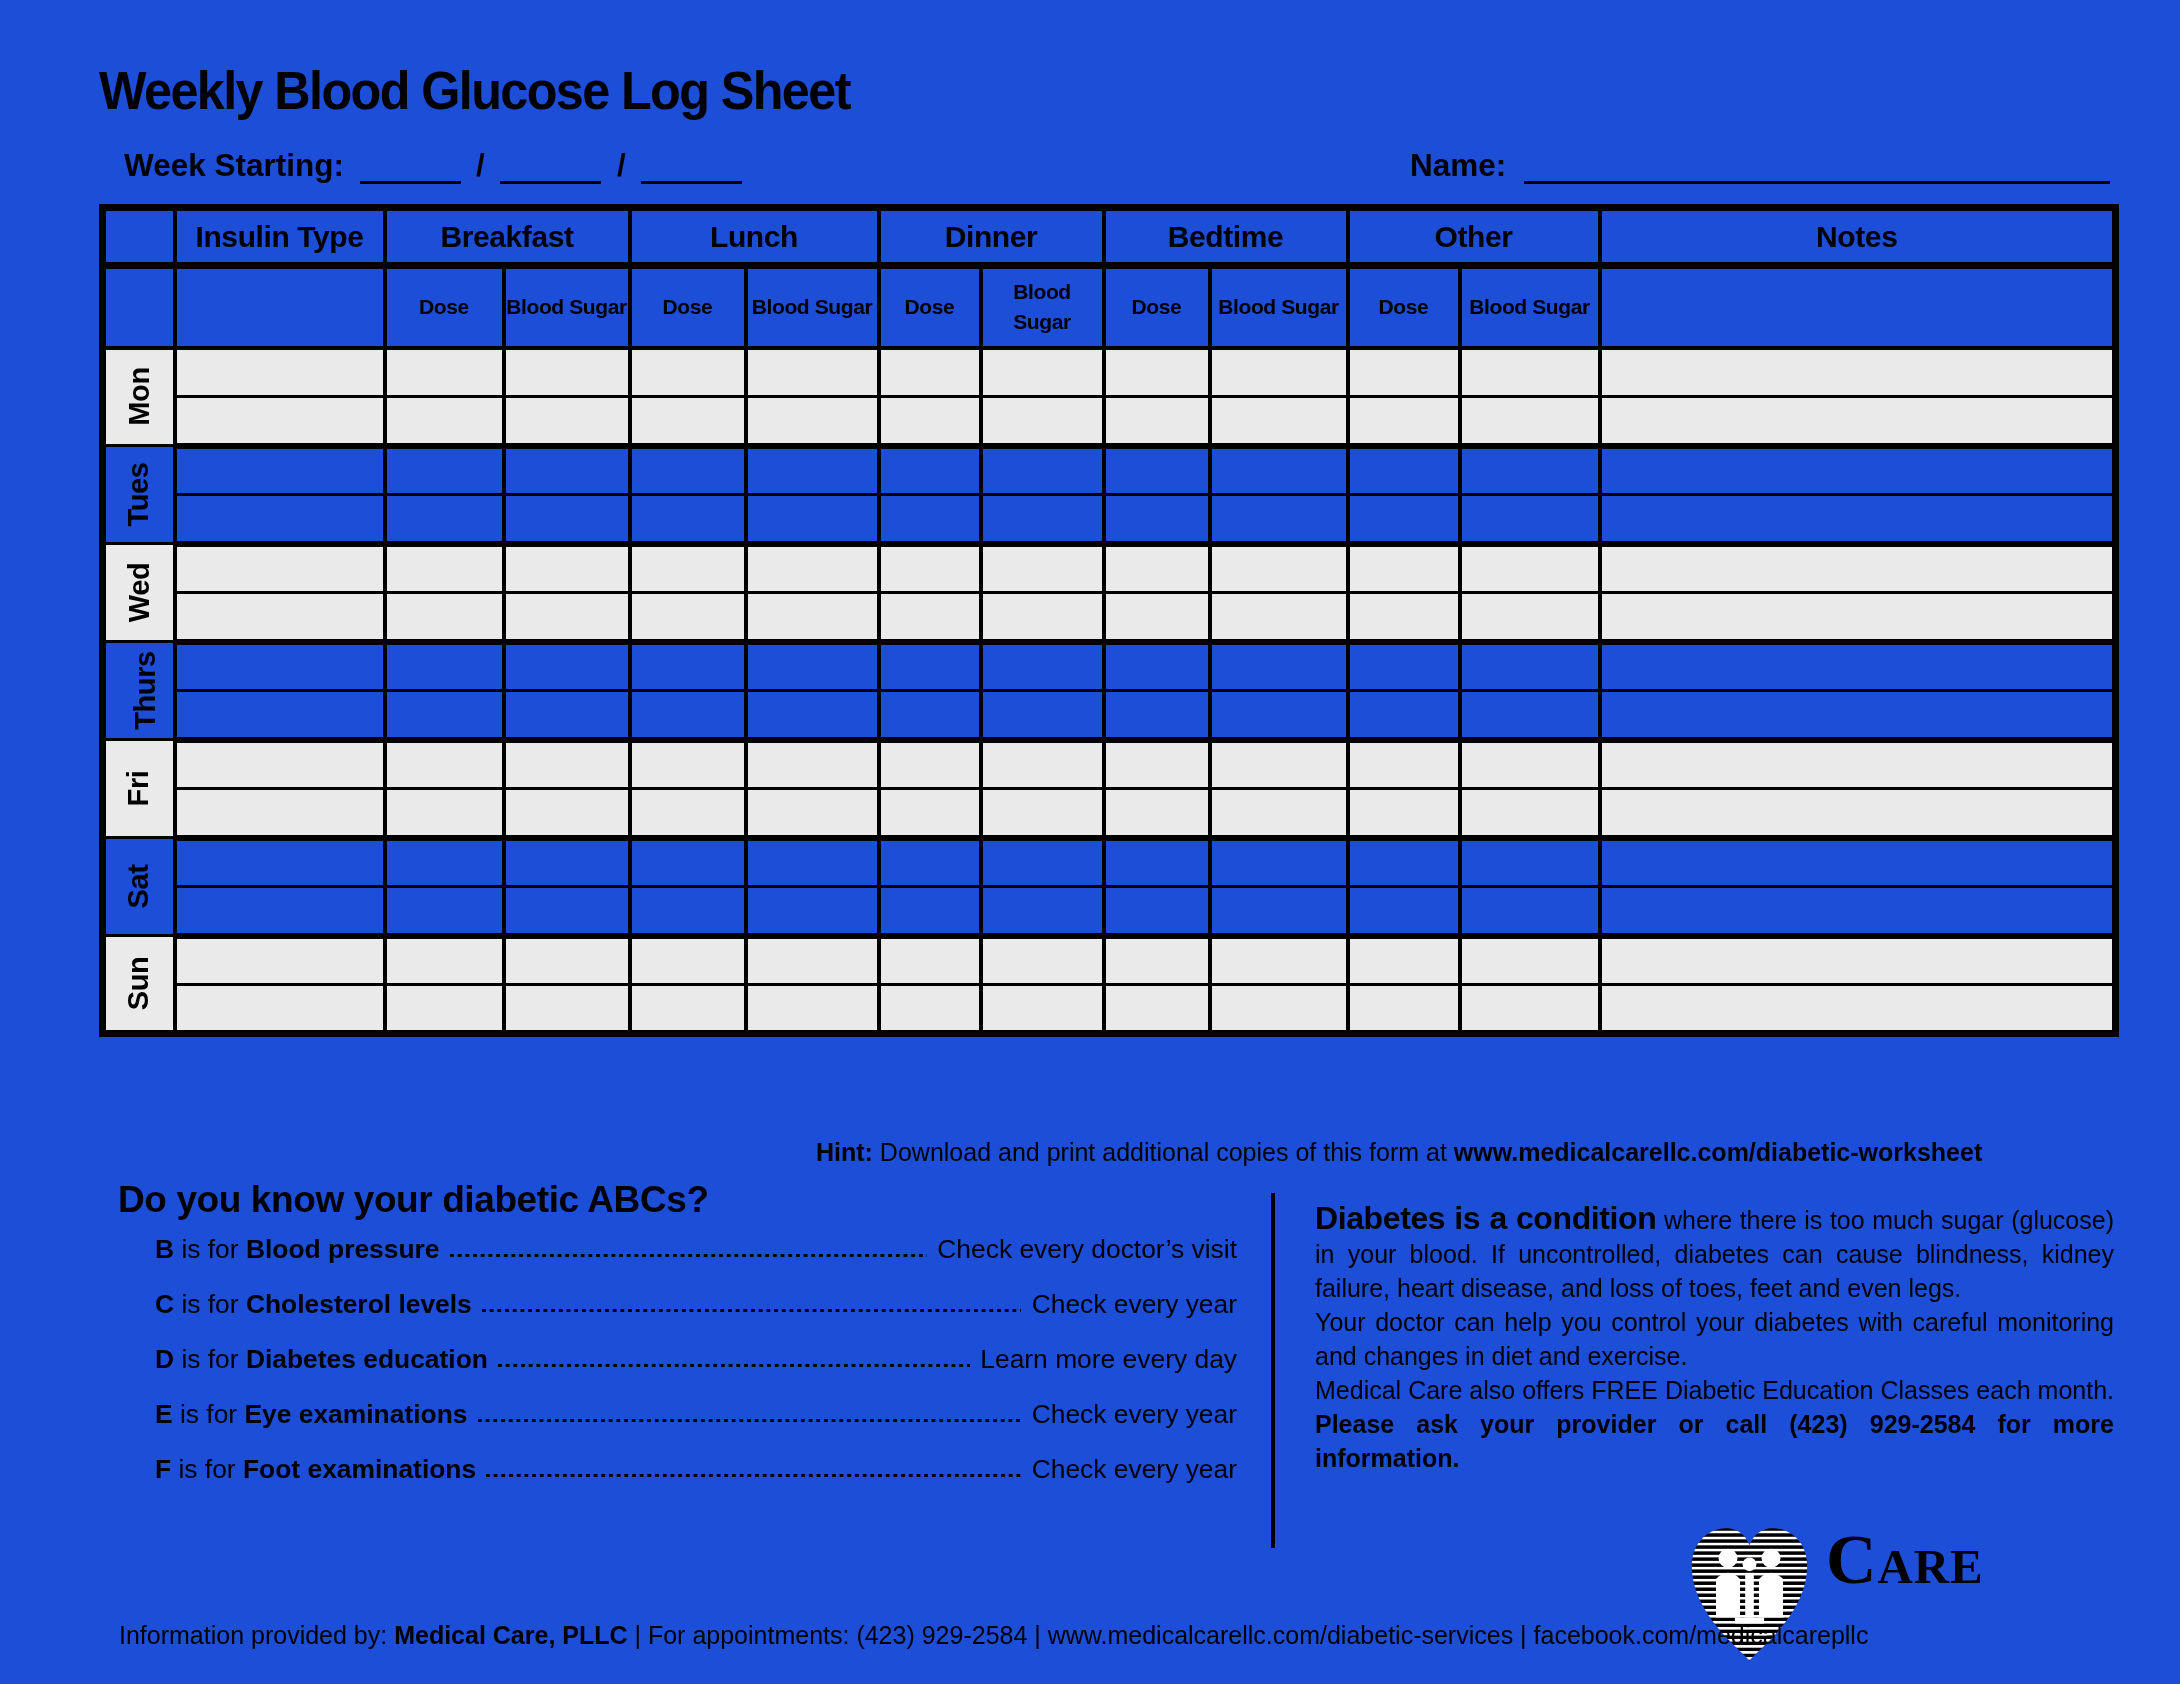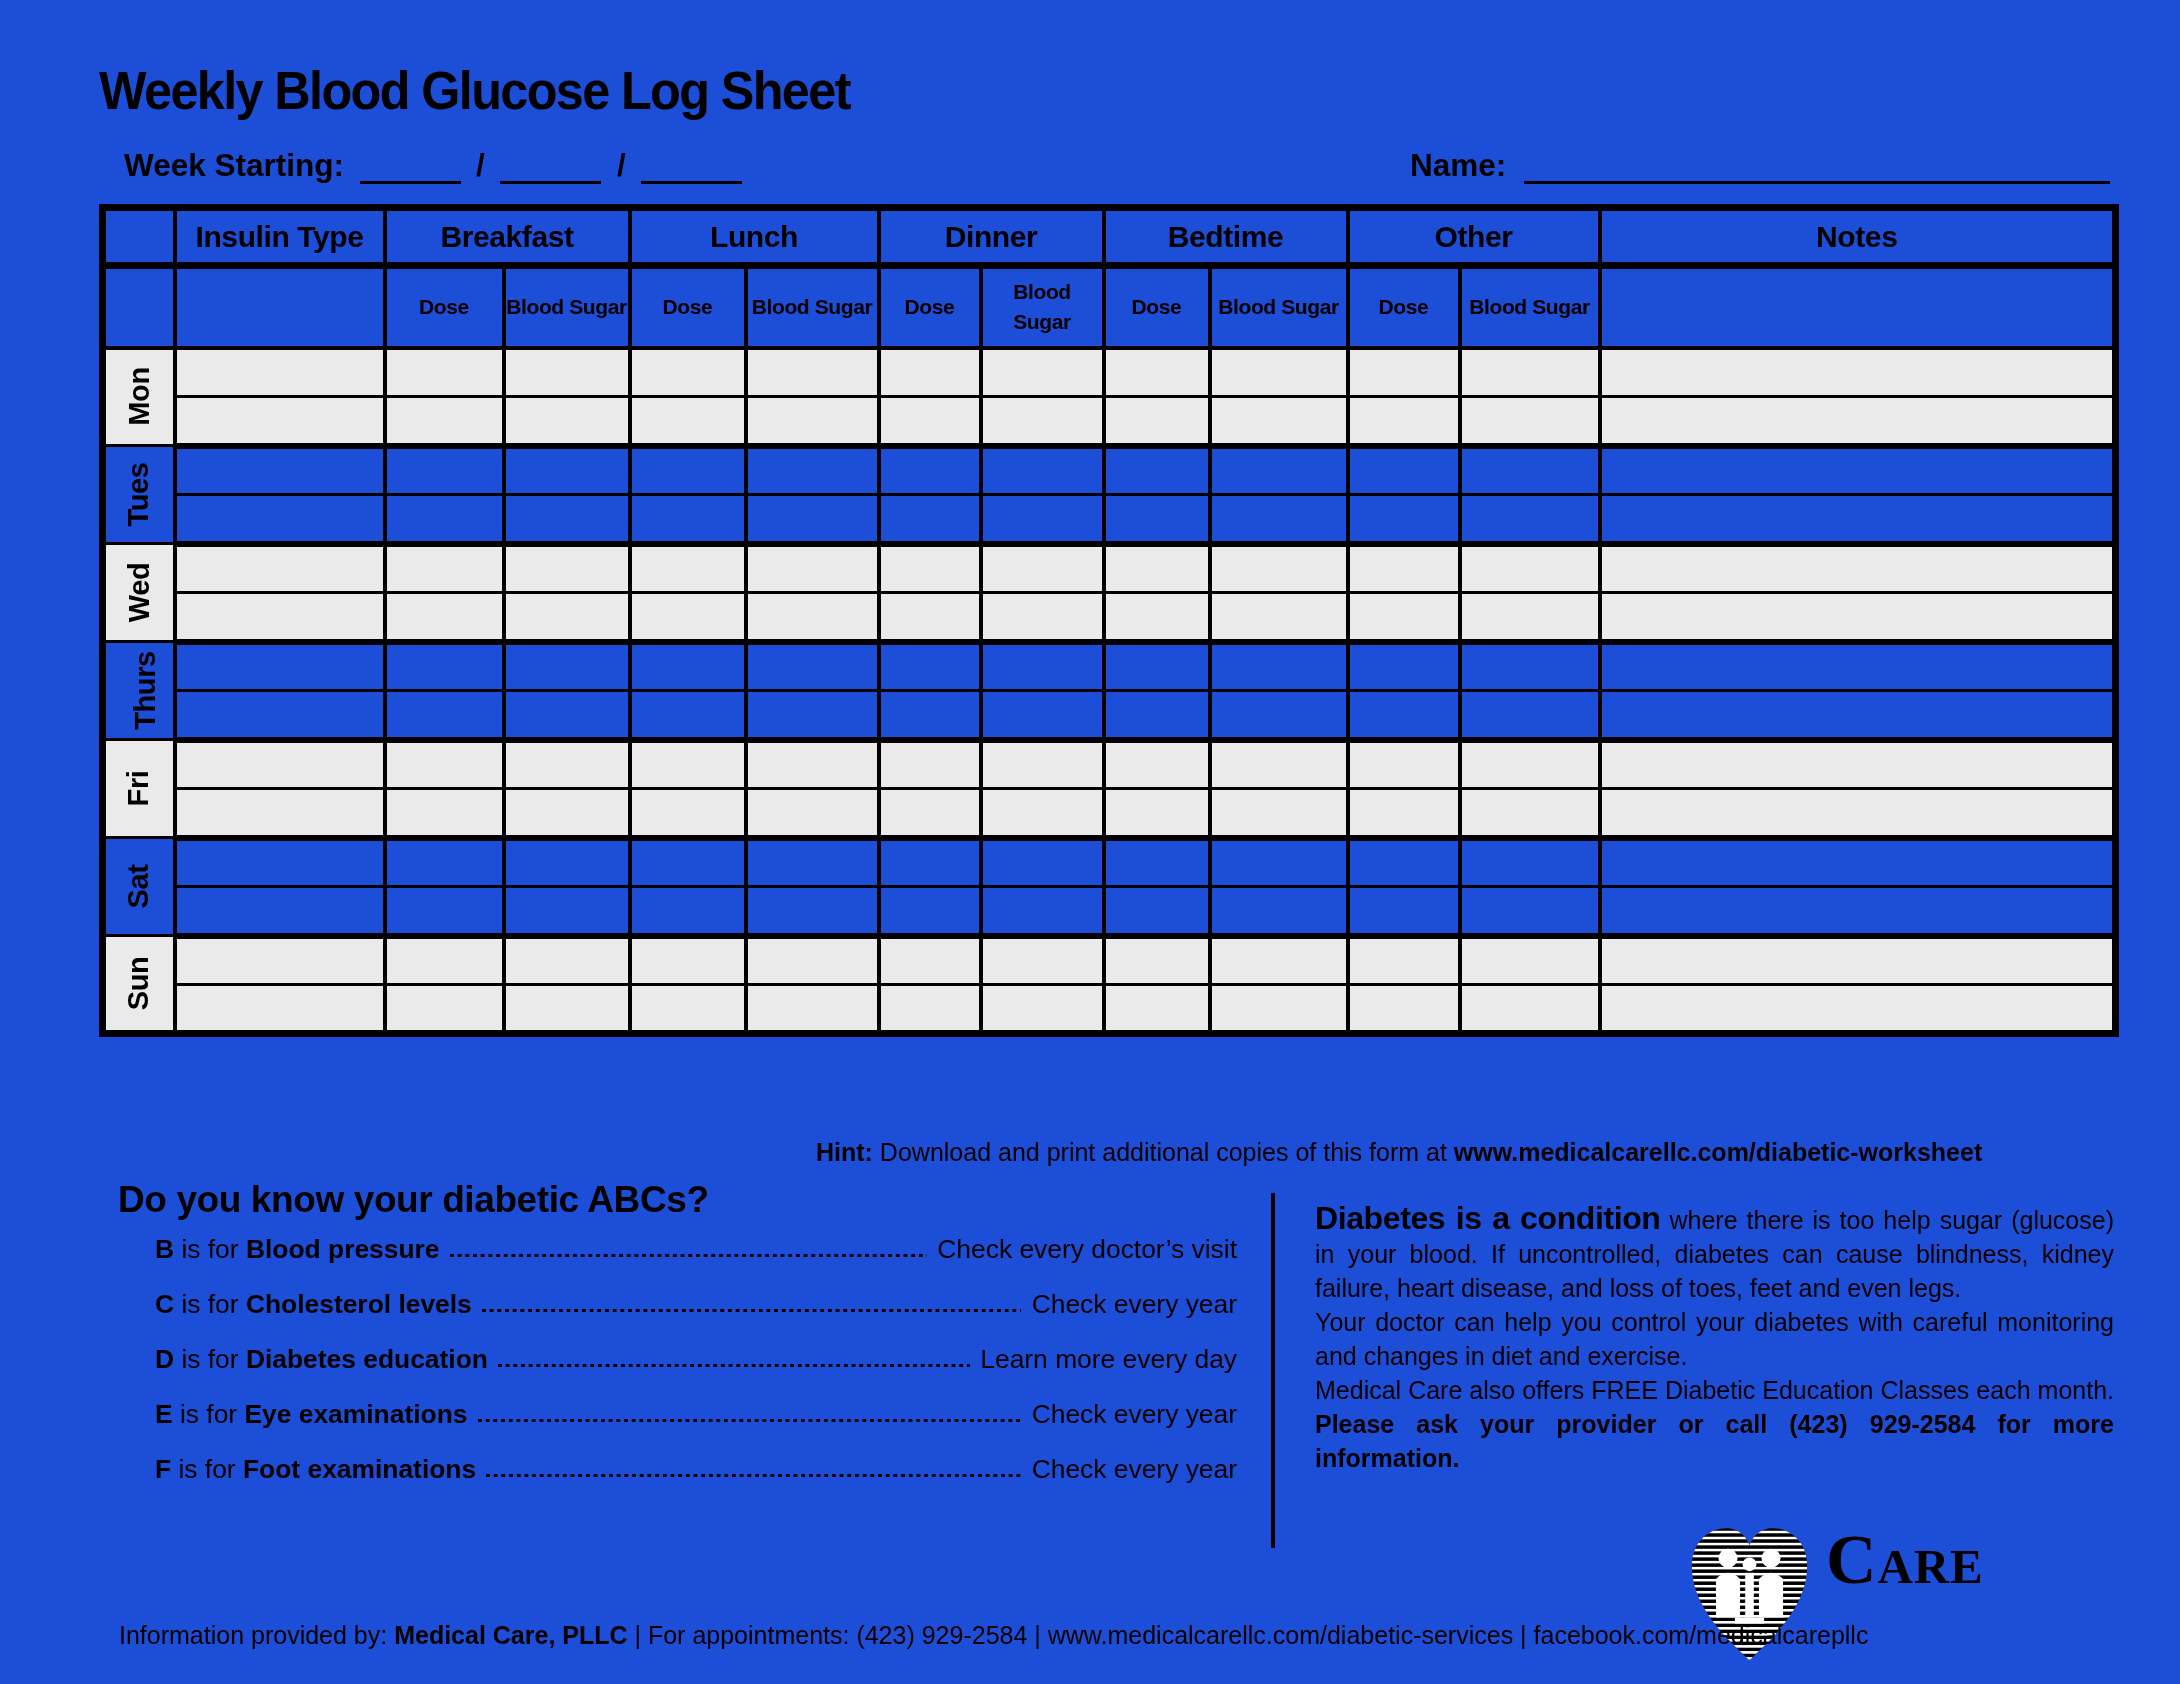--- a/index.html
+++ b/index.html
@@ -418,21 +418,21 @@
     <div class="abc-row">
       <span><b>F</b><span> is for </span><b>Foot examinations</b><span></span></span>
       <span class="leader"></span>
       <span>Check every year</span>
     </div>
   </div>
 
   <div class="v-divider"></div>
 
   <div class="info">
-    <p><span class="lead">Diabetes is a condition</span><span> where there is too help sugar (glucose) in your blood. If uncontrolled, diabetes can cause blindness, kidney failure, heart disease, and loss of toes, feet and even legs.</span></p>
+    <p><span class="lead">Diabetes is a condition</span><span> where there is too much sugar (glucose) in your blood. If uncontrolled, diabetes can cause blindness, kidney failure, heart disease, and loss of toes, feet and even legs.</span></p>
     <p>Your doctor can help you control your diabetes with careful monitoring and changes in diet and exercise.</p>
     <p><span>Medical Care also offers FREE Diabetic Education Classes each month. </span><span class="bold-tail">Please ask your provider or call (423) 929-2584 for more information.</span></p>
   </div>
 
   <div class="logo">
     <svg width="129" height="147" viewBox="0 0 150 168" aria-hidden="true">
       <defs>
         <pattern id="hstripes" width="10" height="7" patternUnits="userSpaceOnUse">
           <rect width="10" height="7" fill="#ffffff"></rect>
           <rect width="10" height="4" fill="#000000"></rect>

